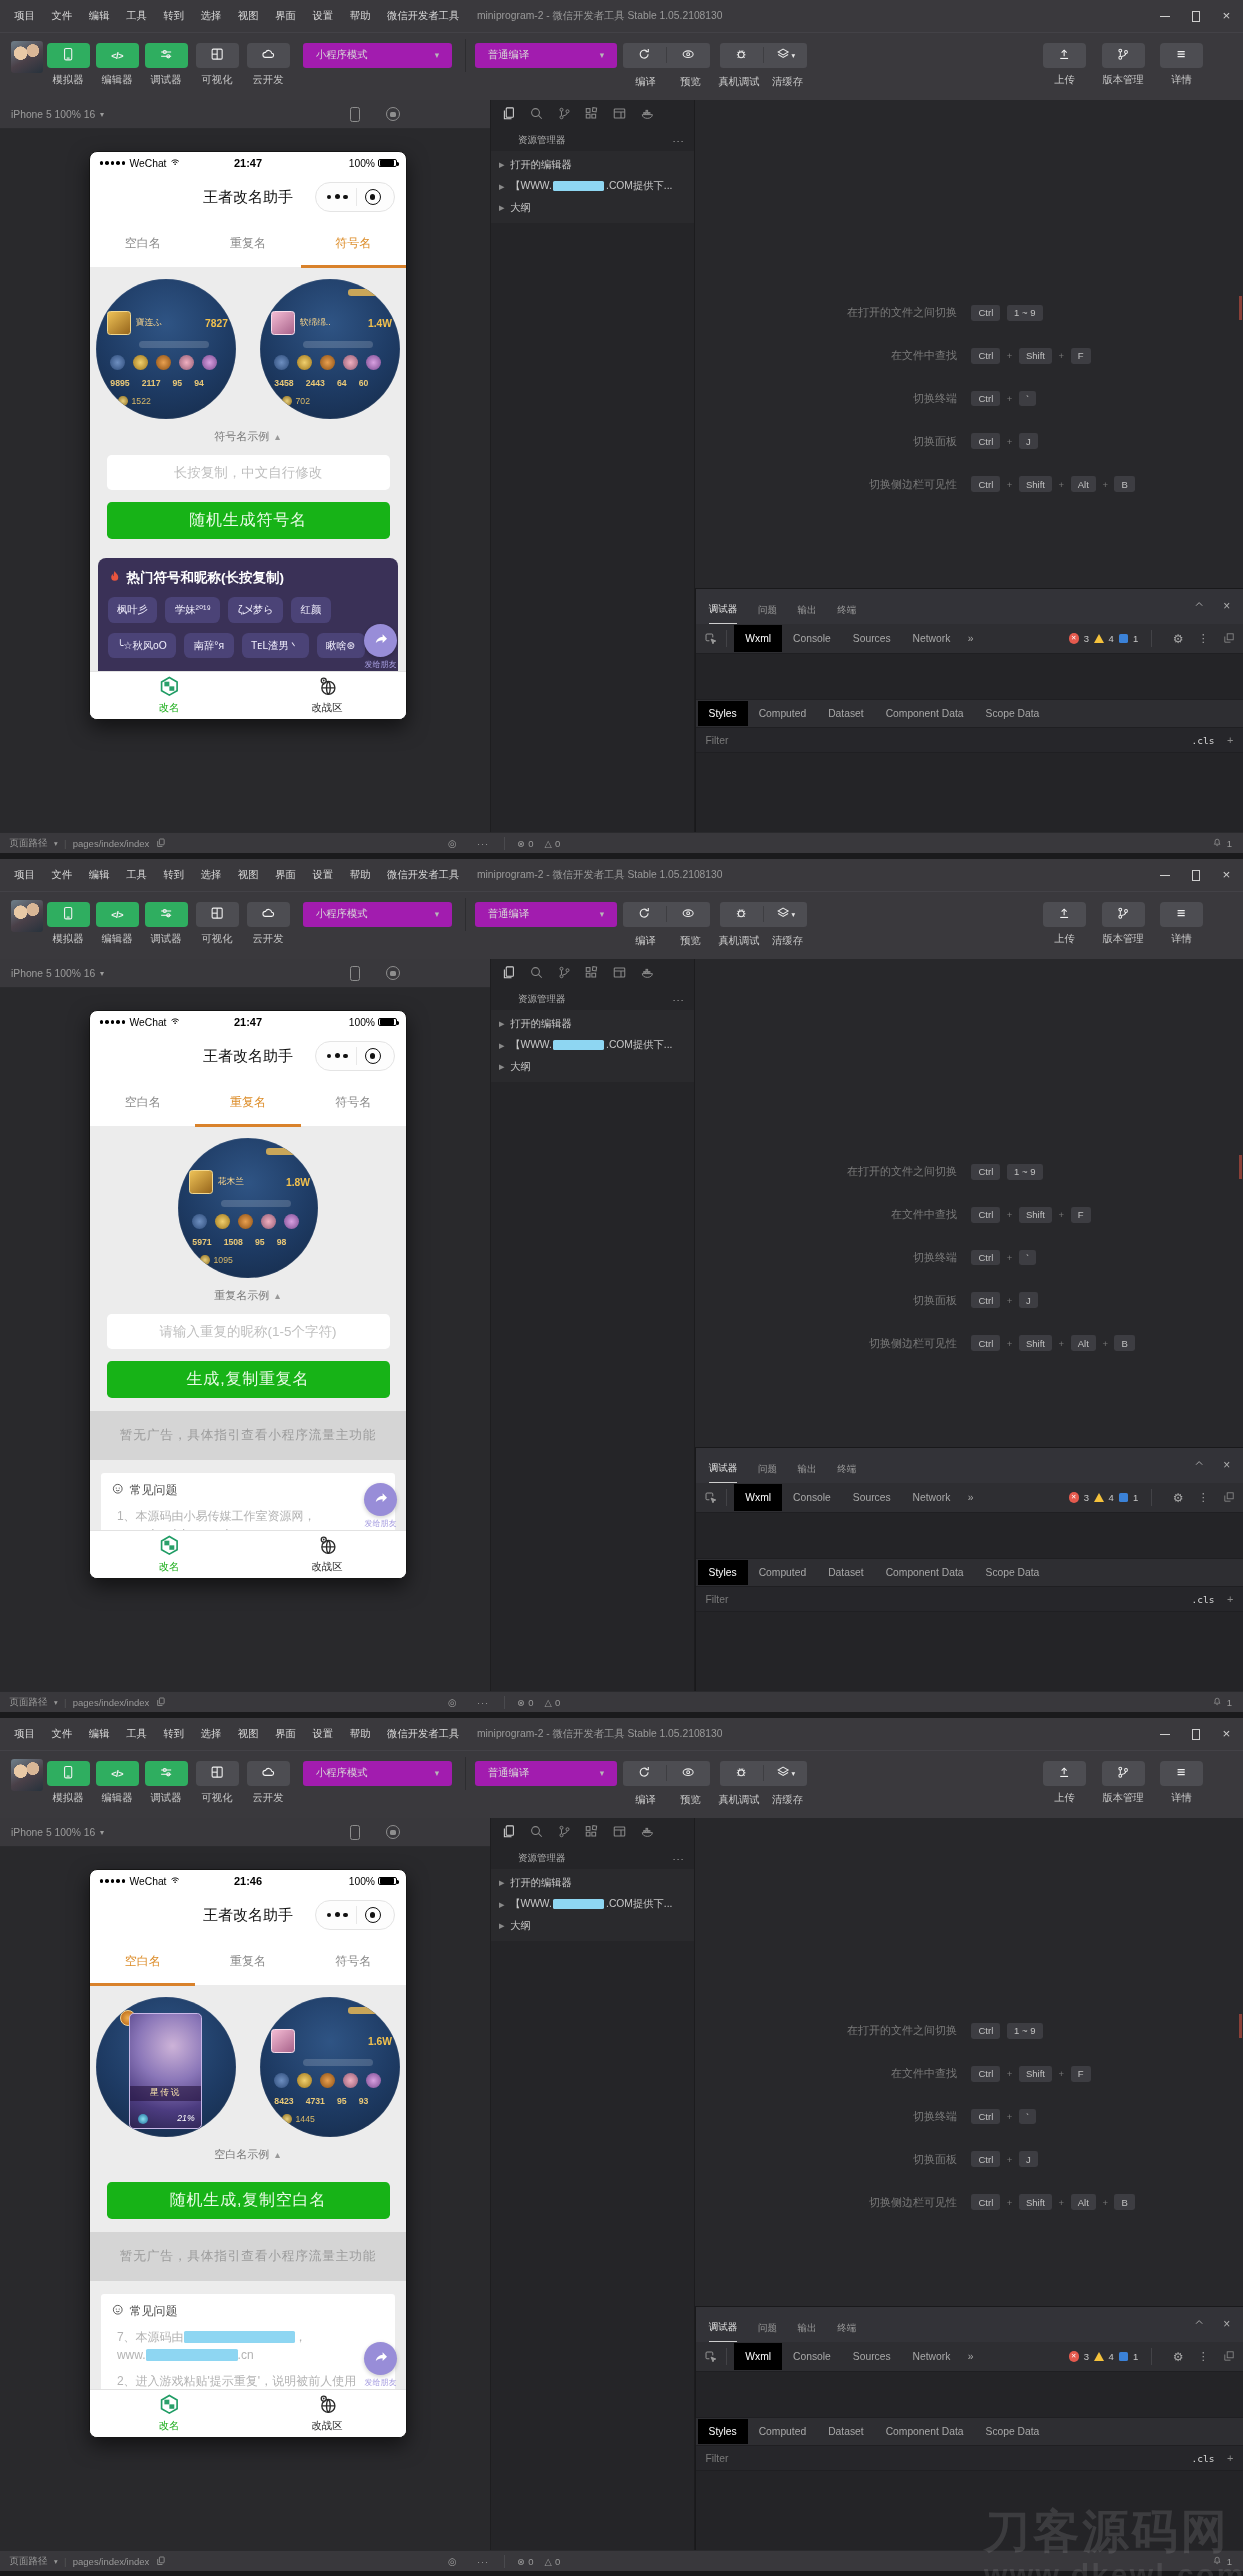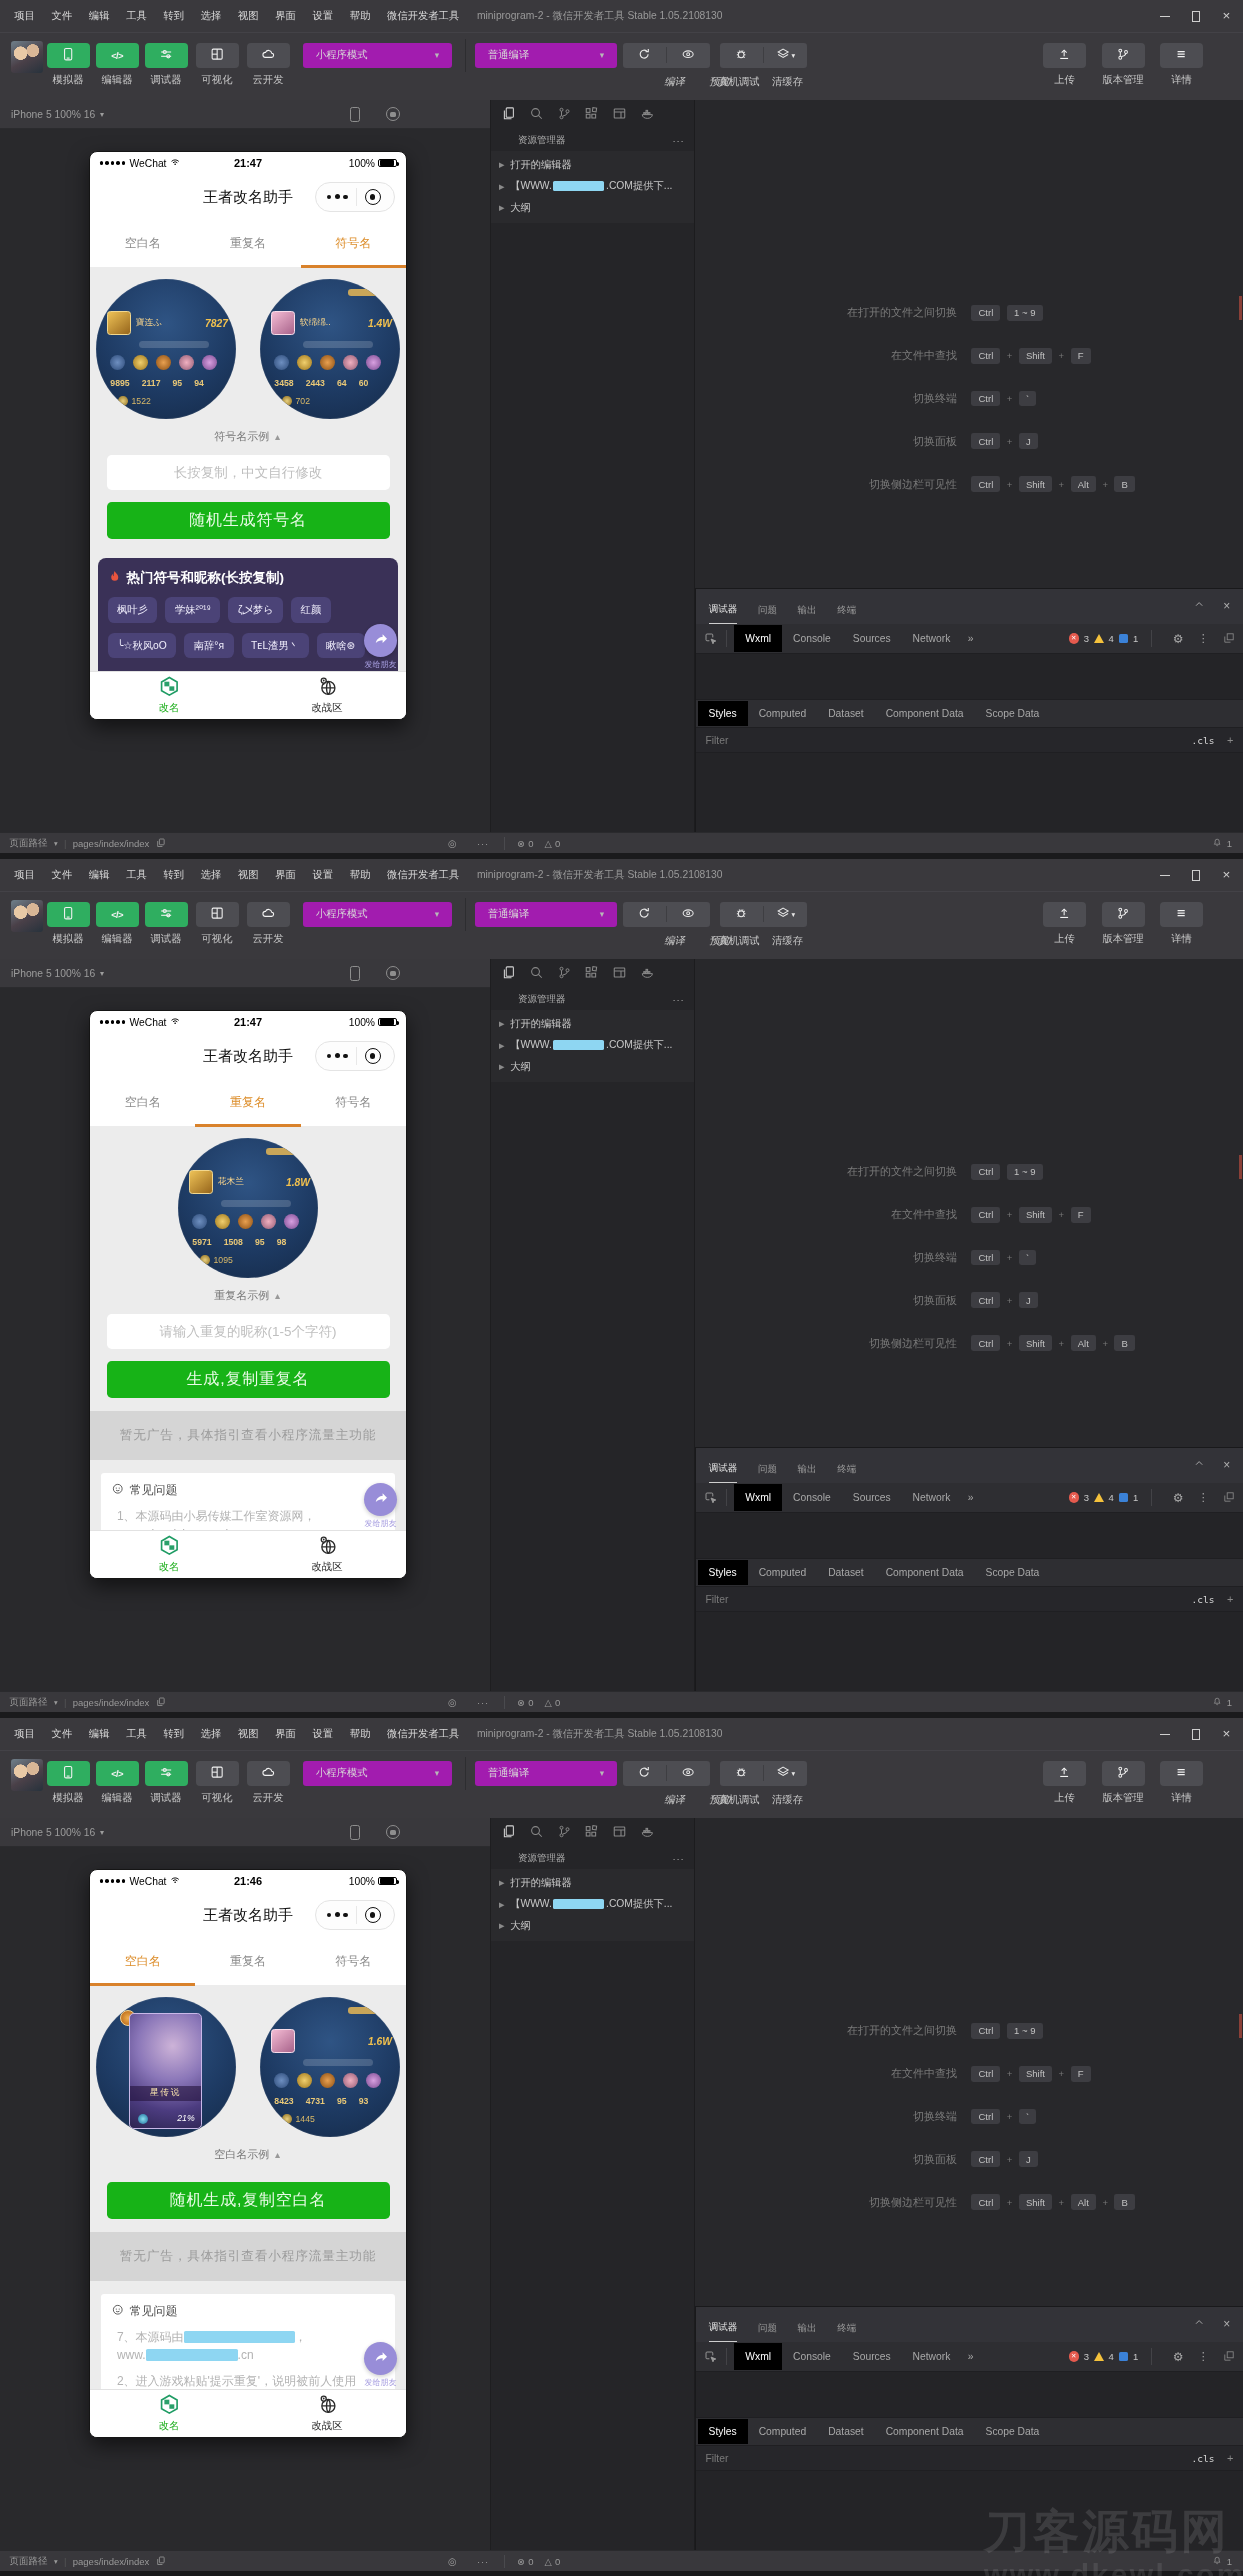--- a/index.html
+++ b/index.html
@@ -36,21 +36,21 @@
   .mode-select { left:303px; width:149px; }
   .compile-select { left:475px; width:142px; }
   .tb-select .caret { margin-left:auto; color:#b8b8b8; font-size:8.7px; }
   .tb-divider { position:absolute; left:465px; top:6.4px; height:33px; width:0.8px; background:#2d2d30; }
   .icon-pair { position:absolute; top:9.5px; height:25.4px; background:#4d4d52; border-radius:3.2px; display:flex; align-items:center; color:#e8e8e8; }
   .pair1 { left:623px; } .pair2 { left:720px; }
   .pair-cell { width:43px; height:25.4px; display:flex; align-items:center; justify-content:center; gap:1.6px; }
   .pair-cell svg { width:14.3px; height:14.3px; }
   .pair-sep { width:0.8px; height:16px; background:#3e3e42; }
   .pair-labels { position:absolute; top:42px; display:flex; text-align:center; }
-  .pl1 { left:652px;font-style:italic; } .pl2 { left:713px; }
+  .pl1 { left:623px; } .pl2 { left:713px; }
   .pair-labels span { width:45px; font-size:10.3px; color:#c9c9c9; white-space:nowrap; }
   .pl2 span:first-child { width:52px; }
 
   
   .main { position:absolute; top:100px; left:0; right:0; bottom:27px; display:flex; }
   .sim-col { width:491px; background:#29292c; border-right:0.8px solid #1e1e20; display:flex; flex-direction:column; }
   .sim-bar { height:29px; background:#39383c; border-bottom:0.8px solid #2b2b2e; display:flex; align-items:center; padding:0 11px; position:relative; color:#9c9c9c; font-size:10.3px; }
   .sim-device { display:flex; align-items:center; gap:4.8px; }
   .sim-device .caret { font-size:8px; }
   .sim-ic { position:absolute; top:7.2px; color:#8e8e8e; }
@@ -87,21 +87,21 @@
   .p-body { position:absolute; top:116px; bottom:48px; left:0; right:0; background:#ececec; overflow:hidden; }
 
   .circles { display:flex; justify-content:center; gap:24px; margin-top:11px; }
   .circle { width:140px; height:140px; border-radius:50%; position:relative; overflow:hidden; flex:none;
     background: radial-gradient(circle at 50% 32%, #2f5484 0%, #1e3b64 55%, #142947 100%); box-shadow: inset 0 0 0 0.8px rgba(255,255,255,.07); }
   .c-pill { position:absolute; top:10.3px; right:19px; width:33px; height:7.2px; border-radius:3.2px; background:#c9a659; }
   .c-head { position:absolute; top:32px; left:11px; right:8px; display:flex; align-items:center; gap:4.8px; }
   .c-avatar { width:24px; height:24px; border-radius:3.2px; background:linear-gradient(140deg,#eec257,#96651b); border:0.8px solid #f2d78e; flex:none; }
   .circle:nth-child(2) .c-avatar { background:linear-gradient(140deg,#f4bcd4,#a8638b); border-color:#f8dcea; }
   .c-name { font-size:8.7px; color:#ffd98c; white-space:nowrap; overflow:hidden; max-width:62px; }
-  .c-score { margin-left:auto; font-style:italic; font-weight:bold; font-size:10.3px; color:#f2c14e; }
+  .c-score { margin-left:auto; font-weight:bold; font-size:10.3px; color:#f2c14e; }
   .c-bar { position:absolute; top:62px; left:43px; width:70px; height:7.2px; border-radius:4px; background:rgba(255,255,255,.17); }
   .c-emblems { position:absolute; top:76px; left:14.3px; display:flex; gap:8px; }
   .c-emblems i { width:15px; height:15px; border-radius:50%; }
   .c-emblems i:nth-child(1){background:radial-gradient(#6e8fc0,#2c4a78);}
   .c-emblems i:nth-child(2){background:radial-gradient(#f0cf6e,#9d7418);}
   .c-emblems i:nth-child(3){background:radial-gradient(#e8a050,#8a4d12);}
   .c-emblems i:nth-child(4){background:radial-gradient(#f0b0c0,#925a74);}
   .c-emblems i:nth-child(5){background:radial-gradient(#d8a0e0,#7a4a90);}
   .c-stats { position:absolute; top:99px; left:14.3px; display:flex; gap:12px; }
   .c-stats span { font-size:8.7px; font-weight:bold; color:#e9c877; }

